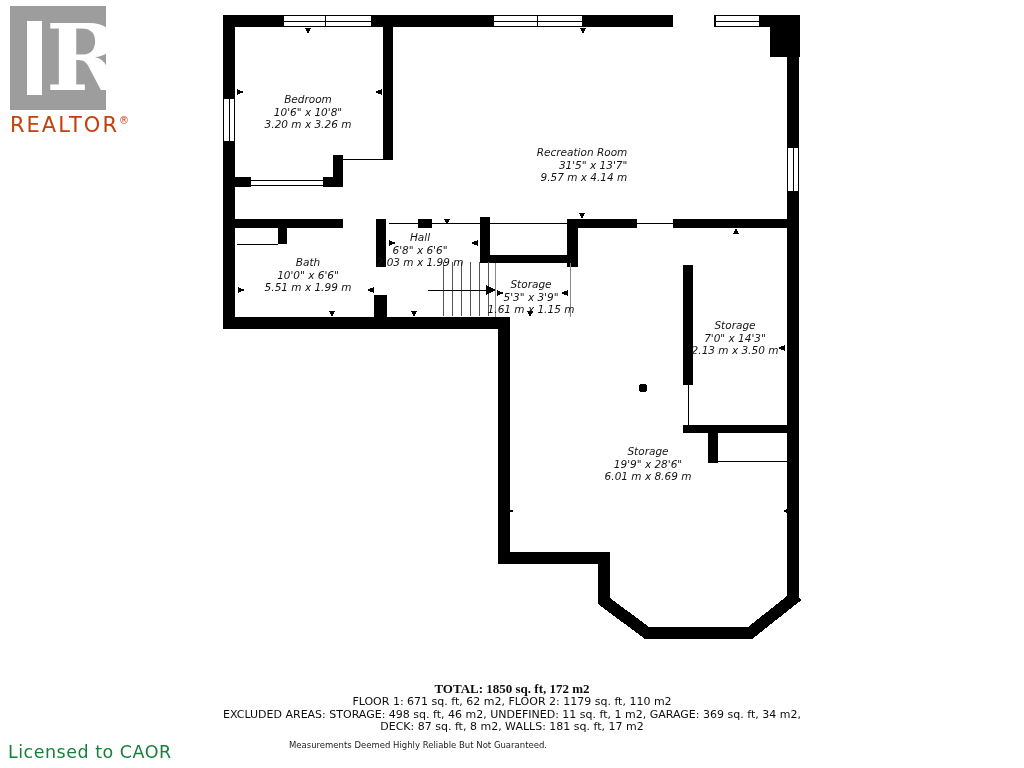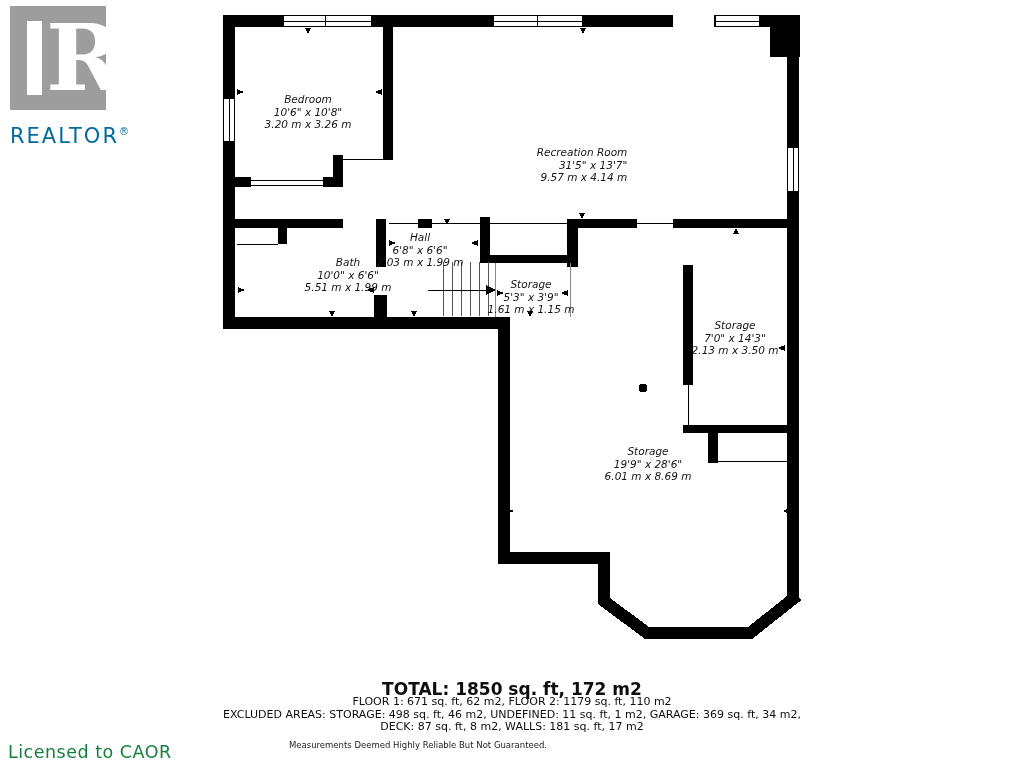--- a/index.html
+++ b/index.html
@@ -8,42 +8,42 @@
     font-family:"DejaVu Sans",sans-serif;overflow:hidden;
   }
   
   .logo{position:absolute;left:10px;top:6px;}
   .logo-box{position:relative;width:96px;height:104px;background:#9d9d9d;}
   .logo-bar{position:absolute;left:17px;top:15px;width:15px;height:74px;background:#ffffff;}
   .logo-r{
     position:absolute;left:36px;top:-1px;height:104px;line-height:106px;
     font-family:"DejaVu Serif",serif;font-weight:bold;font-size:92px;color:#ffffff;
   }
-  .logo-text{margin-top:14px;font-size:21px;color:#0369a1;letter-spacing:2px;}
+  .logo-text{margin-top:3px;font-size:21px;color:#c2410c;letter-spacing:2px;}
   .logo-text sup{font-size:10px;letter-spacing:0;}
   
   #plan{position:absolute;left:0;top:0;width:1024px;height:768px;}
   .wall{fill:#000000;}
   .win{fill:#ffffff;stroke:#000000;stroke-width:1.3px;}
   .winline{stroke:#000000;stroke-width:1px;}
   .thin{stroke:#000000;stroke-width:1px;}
   .edge{stroke:#8a8a8a;stroke-width:1px;}
   .tread{stroke:#555555;stroke-width:1px;}
   .tick{fill:#000000;}
   
   .room-label{
     position:absolute;transform:translateX(-50%);text-align:center;
     font-size:10.5px;line-height:12.6px;color:#141414;white-space:nowrap;font-style:italic;
   }
   
   .footer{
     position:absolute;left:0;top:682px;width:1024px;text-align:center;
     color:#0d0d0d;font-size:11px;line-height:12.6px;
   }
-  .footer .total{font-size:17px;font-weight:bold;line-height:14px;}
+  .footer .total{font-size:13px;font-weight:bold;line-height:14px;font-family:Liberation Serif, serif;}
   .disclaimer{
     position:absolute;left:0;top:740px;width:836px;text-align:center;
     font-size:8.5px;color:#222222;
   }
   .license{
     position:absolute;left:8px;top:742px;font-size:17.5px;color:#15803d;letter-spacing:0.5px;
   }
 </style>
 </head>
 <body>
@@ -175,21 +175,21 @@
     <div>31'5" x 13'7"</div>
     <div>9.57 m x 4.14 m</div>
   </div>
 
   <div class="room-label" style="left:420px;top:231px;">
     <div>Hall</div>
     <div>6'8" x 6'6"</div>
     <div>2.03 m x 1.99 m</div>
   </div>
 
-  <div class="room-label" style="left:308px;top:256px;margin-left:40px;">
+  <div class="room-label" style="left:308px;top:256px;">
     <div>Bath</div>
     <div>10'0" x 6'6"</div>
     <div>5.51 m x 1.99 m</div>
   </div>
 
   <div class="room-label" style="left:531px;top:278px;">
     <div>Storage</div>
     <div>5'3" x 3'9"</div>
     <div>1.61 m x 1.15 m</div>
   </div>

